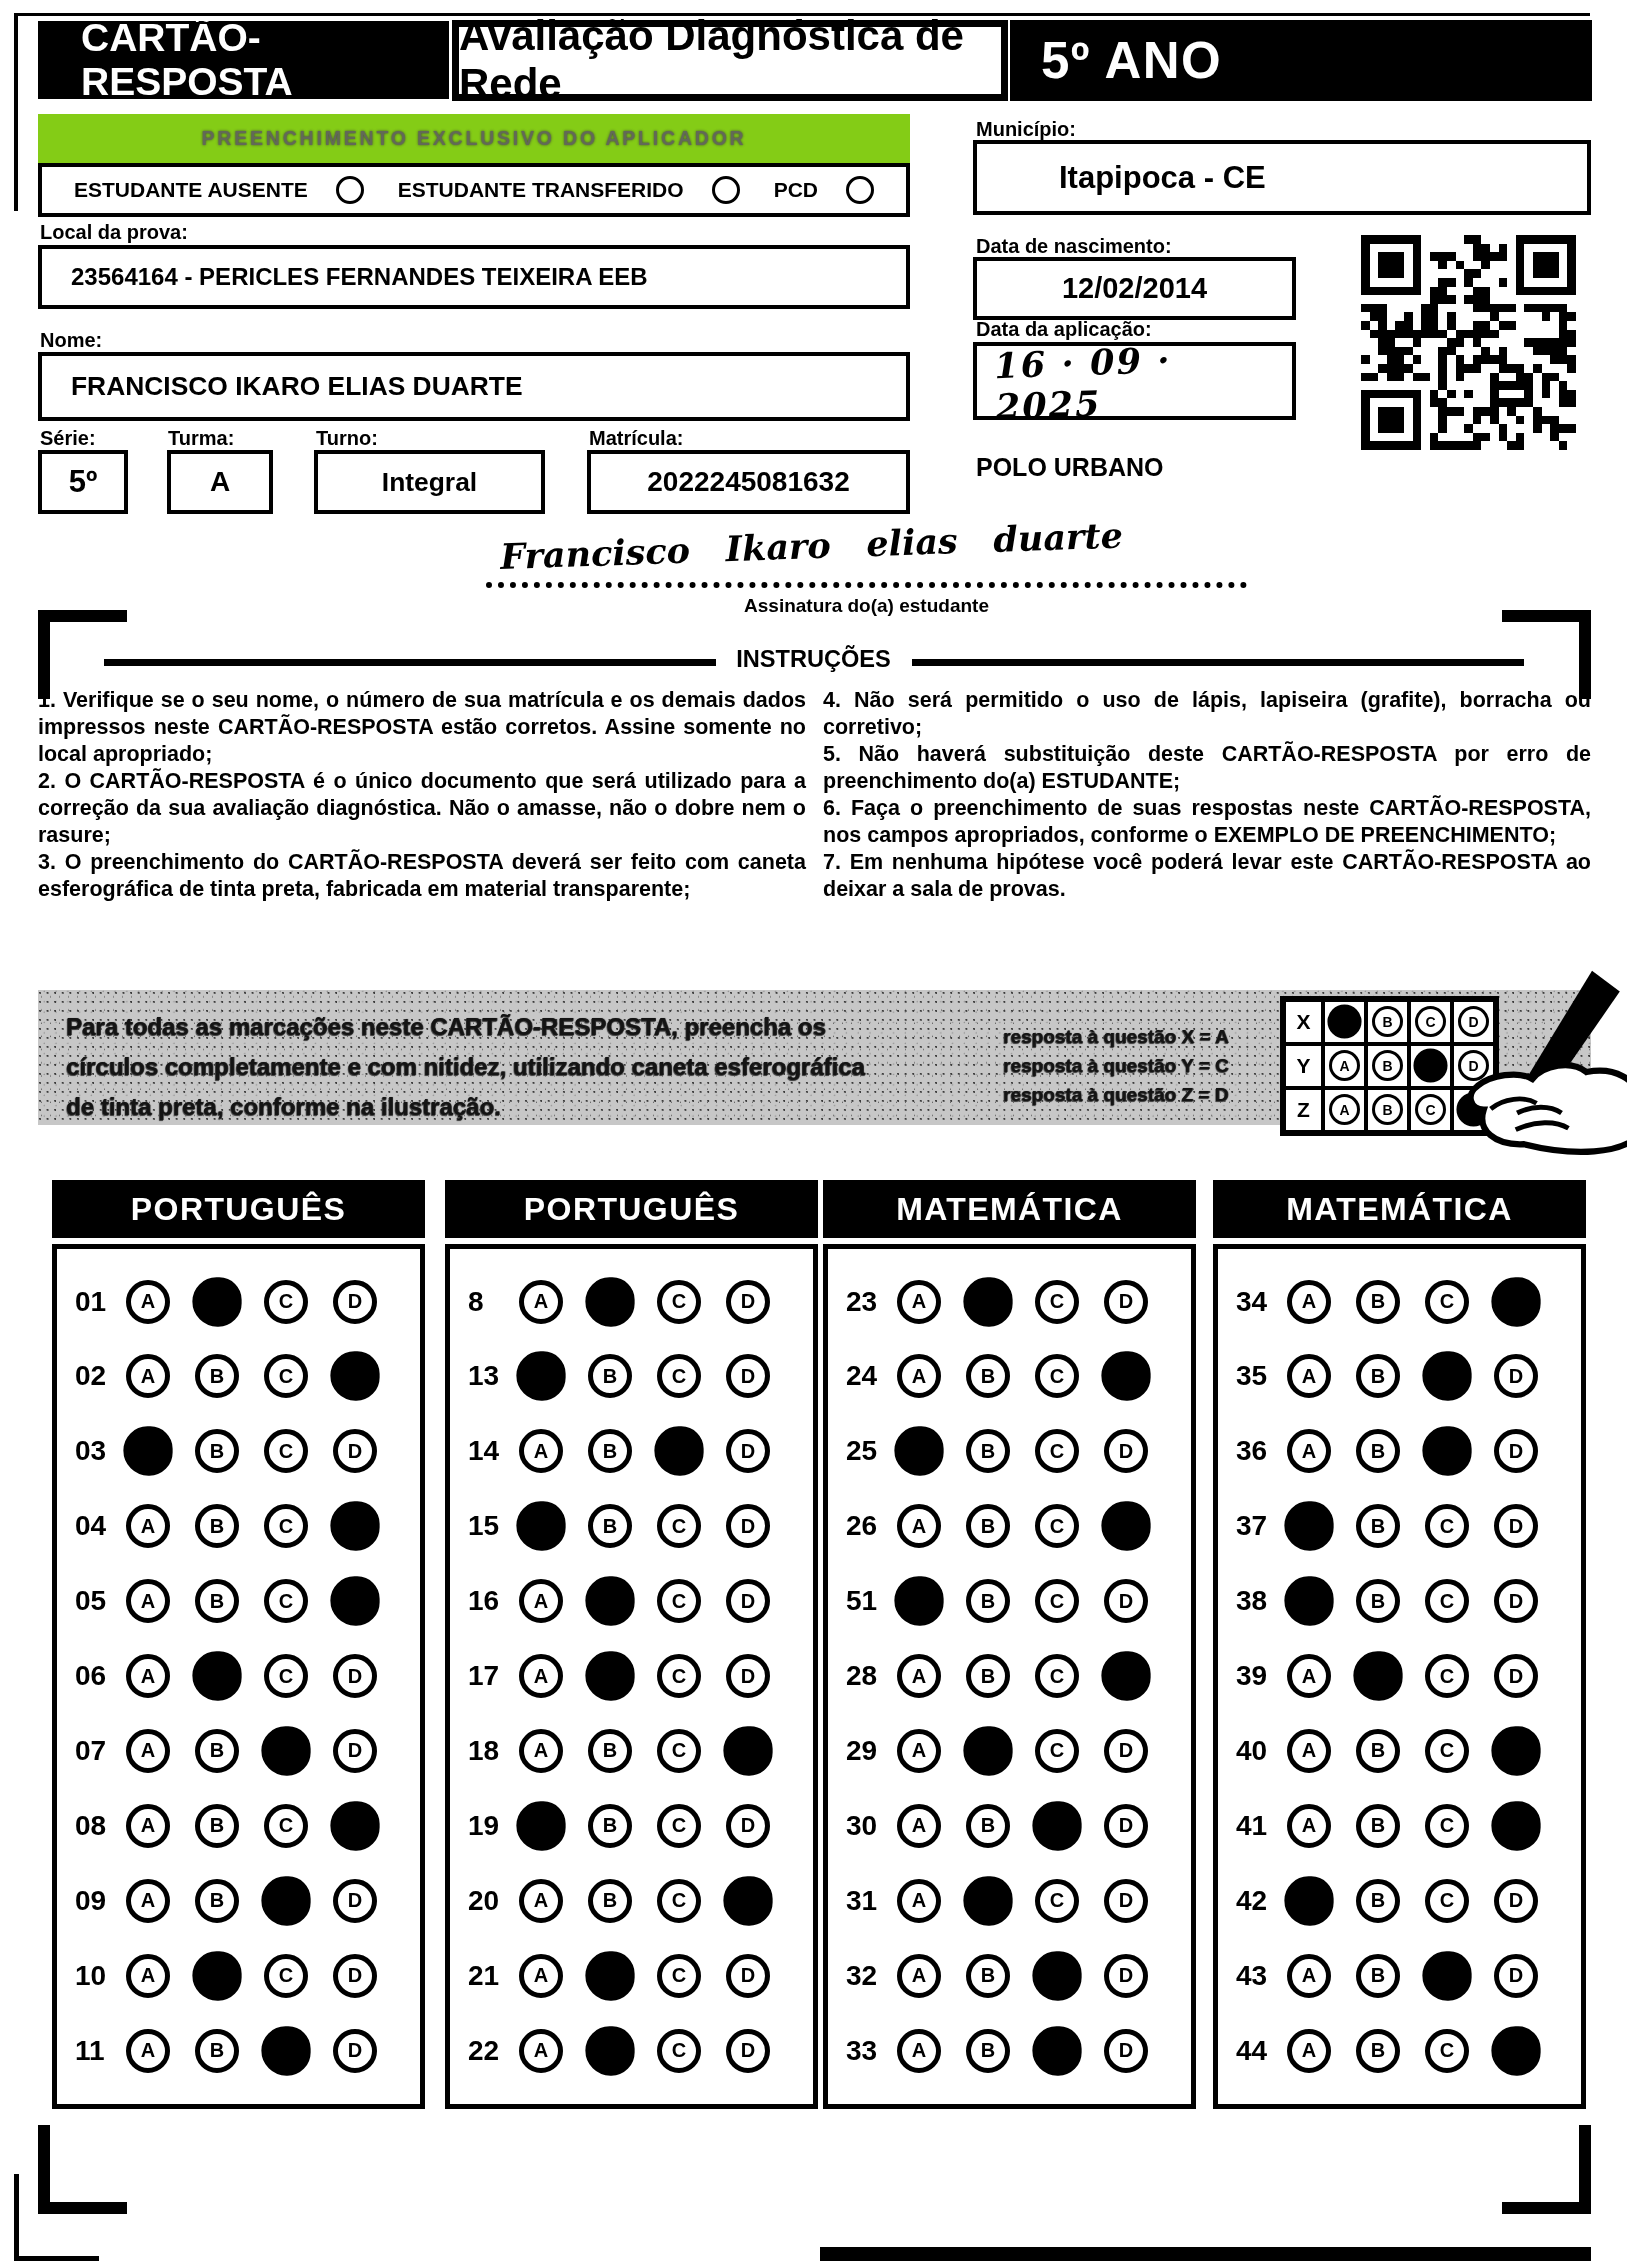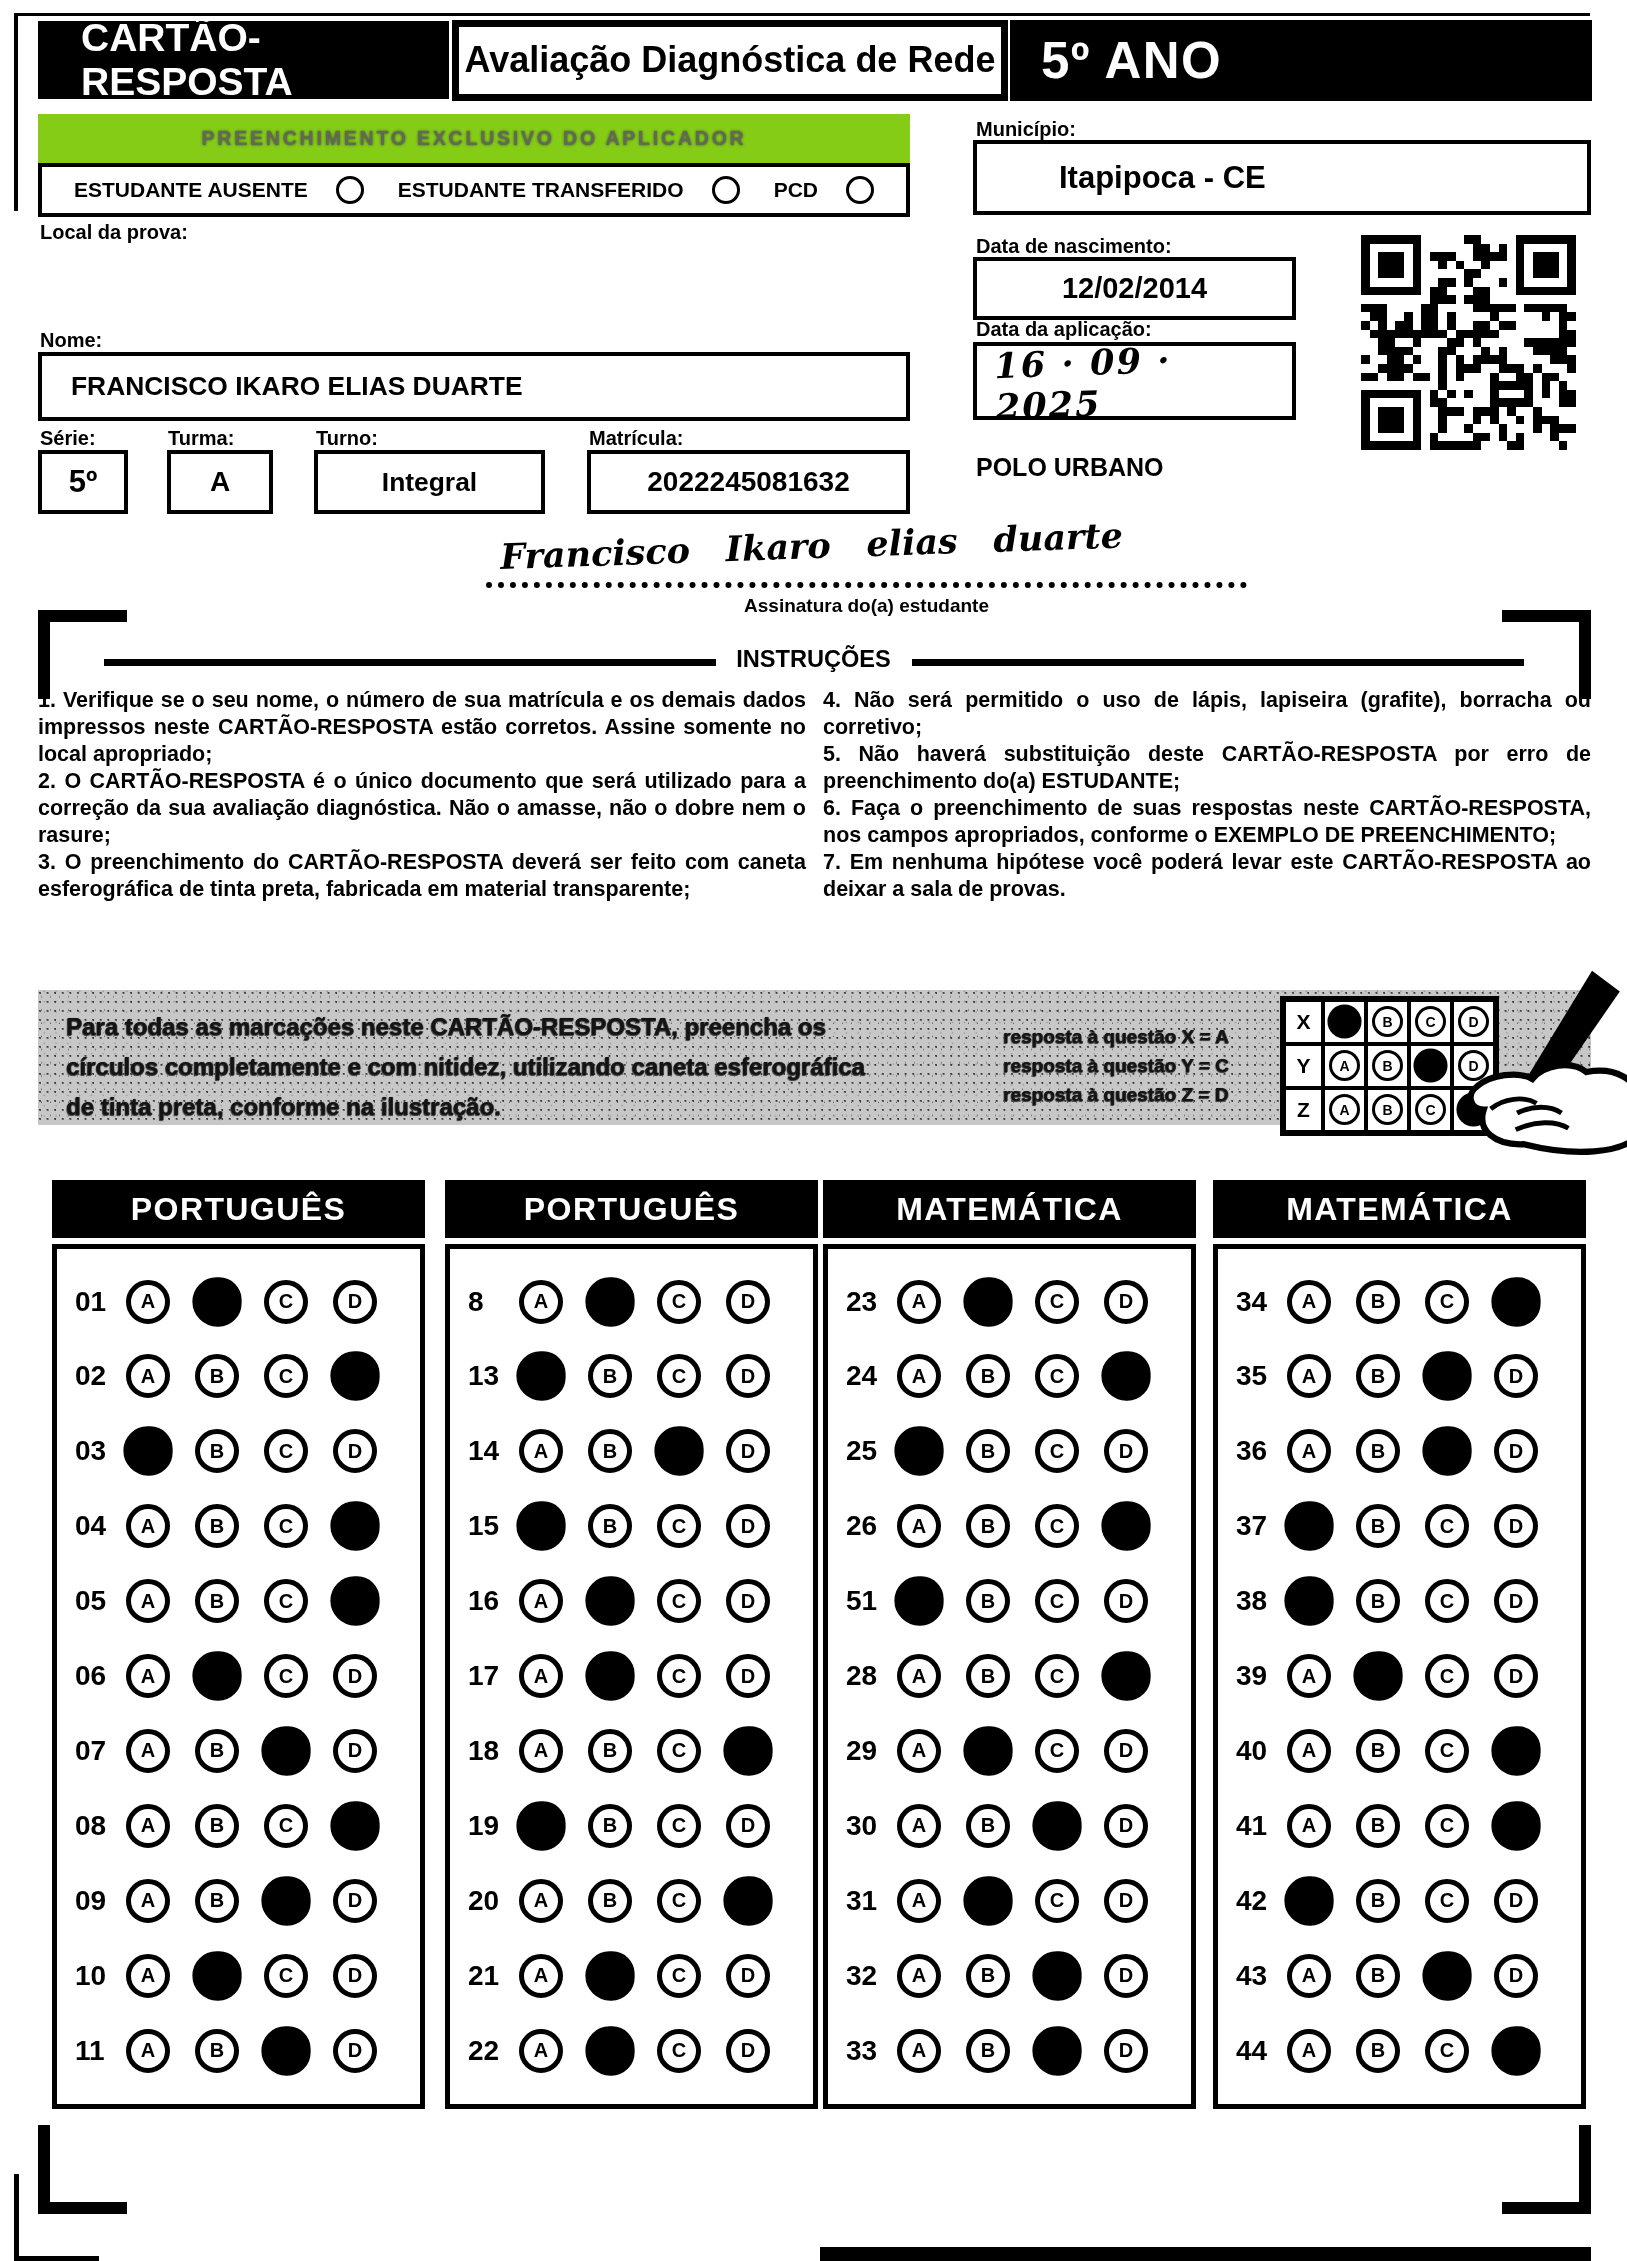--- a/index.html
+++ b/index.html
@@ -4,21 +4,21 @@
 <style>
   html,body{margin:0;padding:0;background:#e9e9e9;}
   .page{position:relative;width:1627px;height:2261px;background:#fff;overflow:hidden;
         font-family:"Liberation Sans",sans-serif;color:#000;}
   
   .edge{position:absolute;background:#000;}
   
   .hdr-left{position:absolute;left:38px;top:21px;width:411px;height:78px;background:#000;color:#fff;
     display:flex;align-items:center;padding-left:43px;box-sizing:border-box;font-size:39px;font-weight:bold;}
   .hdr-center{position:absolute;left:452px;top:19.5px;width:556px;height:81px;background:#fff;border:7px solid #000;
-    box-sizing:border-box;display:flex;align-items:center;justify-content:center;font-size:36px;font-weight:bold;}
+    box-sizing:border-box;display:flex;align-items:center;justify-content:center;font-size:42px;font-weight:bold;}
   .hdr-right{position:absolute;left:1010px;top:19.5px;width:582px;height:81px;background:#000;color:#fff;
     display:flex;align-items:center;padding-left:31px;box-sizing:border-box;font-size:51px;font-weight:bold;letter-spacing:1.4px;}
   
   .app-bar{position:absolute;left:38px;top:114px;width:872px;height:49px;background:#84cc16;
     display:flex;align-items:center;justify-content:center;}
   .app-bar span{color:#5f5f5f;font-size:19.5px;font-weight:bold;letter-spacing:2.8px;text-shadow:0 0 2.8px #3a3a3a;opacity:.9;}
   .status-row{position:absolute;left:38px;top:163px;width:872px;height:54px;border:4.9px solid #000;box-sizing:border-box;
     display:flex;align-items:center;justify-content:space-between;padding:0 32px;}
   .status-item{display:flex;align-items:center;gap:28px;}
   .status-label{font-size:21px;font-weight:bold;}
@@ -112,20 +112,23 @@
         <span class="status-label">ESTUDANTE TRANSFERIDO</span>
         <span class="status-circle"></span>
       </div>
       <div class="status-item">
         <span class="status-label">PCD</span>
         <span class="status-circle"></span>
       </div>
     </div>
 
   <div class="flabel" style="left:40px;top:221px;">Local da prova:</div>
+  <div class="fbox" style="left:38px;top:245px;width:872px;height:64px;padding-left:29px;font-size:24px;">
+    <span>23564164 - PERICLES FERNANDES TEIXEIRA EEB</span>
+    </div>
 
   <div class="flabel" style="left:40px;top:329px;">Nome:</div>
   <div class="fbox" style="left:38px;top:352px;width:872px;height:69px;padding-left:29px;font-size:26.4px;">
     <span>FRANCISCO IKARO ELIAS DUARTE</span>
     </div>
 
   <div class="flabel" style="left:40px;top:427px;">Série:</div>
   <div class="flabel" style="left:168px;top:427px;">Turma:</div>
   <div class="flabel" style="left:316px;top:427px;">Turno:</div>
   <div class="flabel" style="left:589px;top:427px;">Matrícula:</div>

